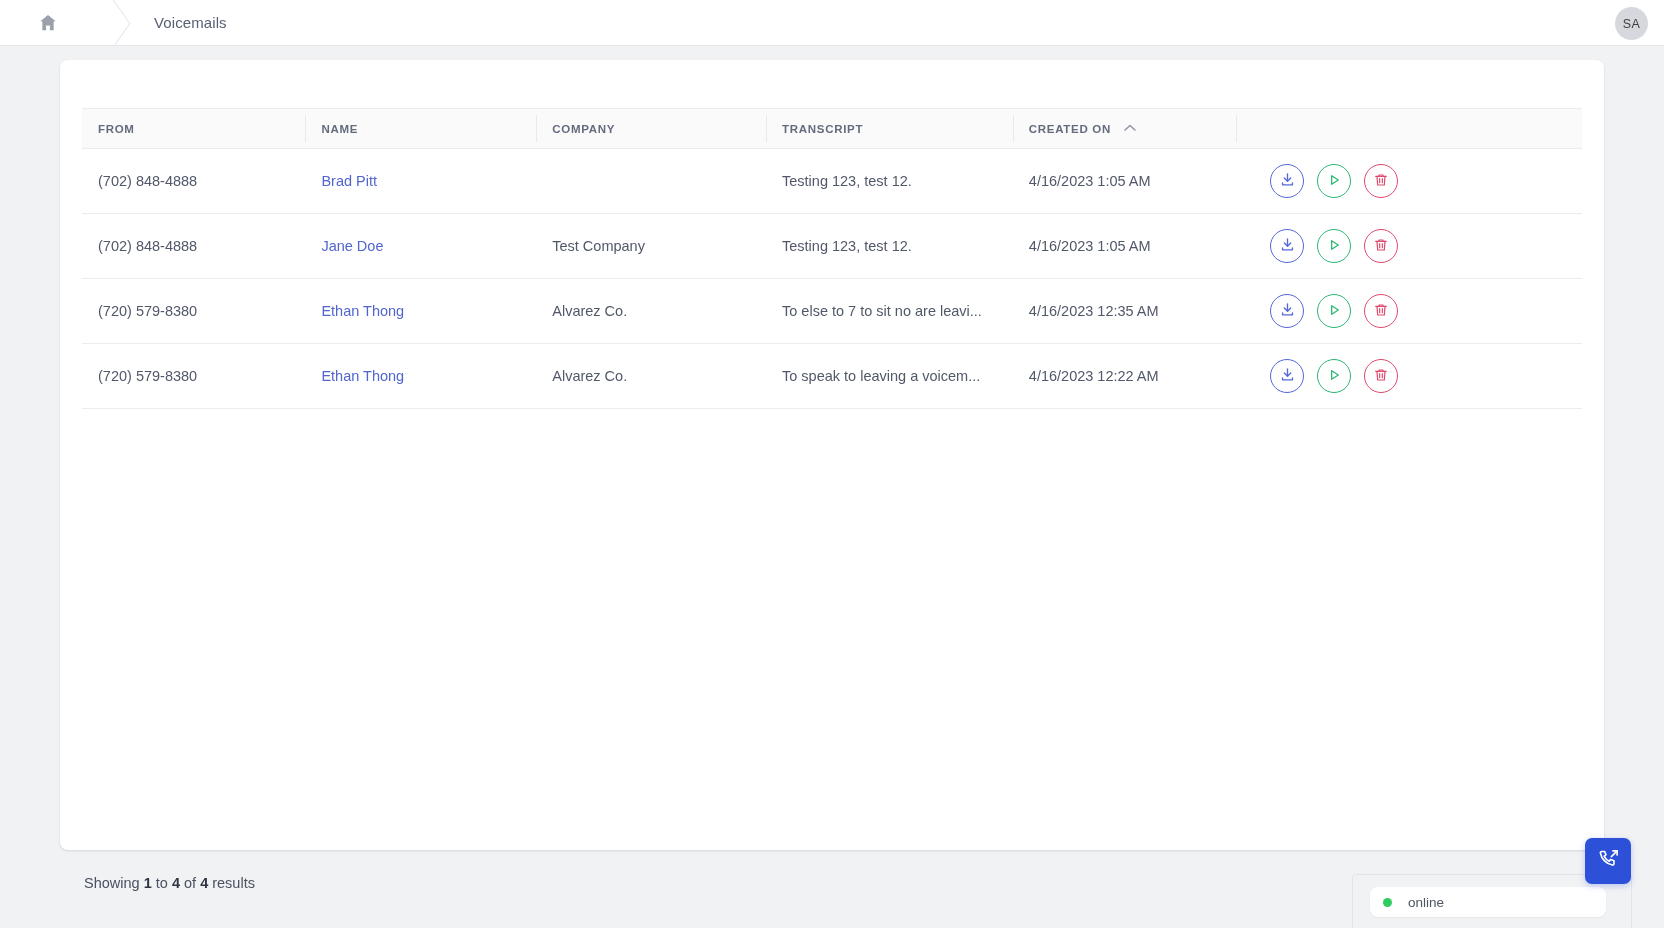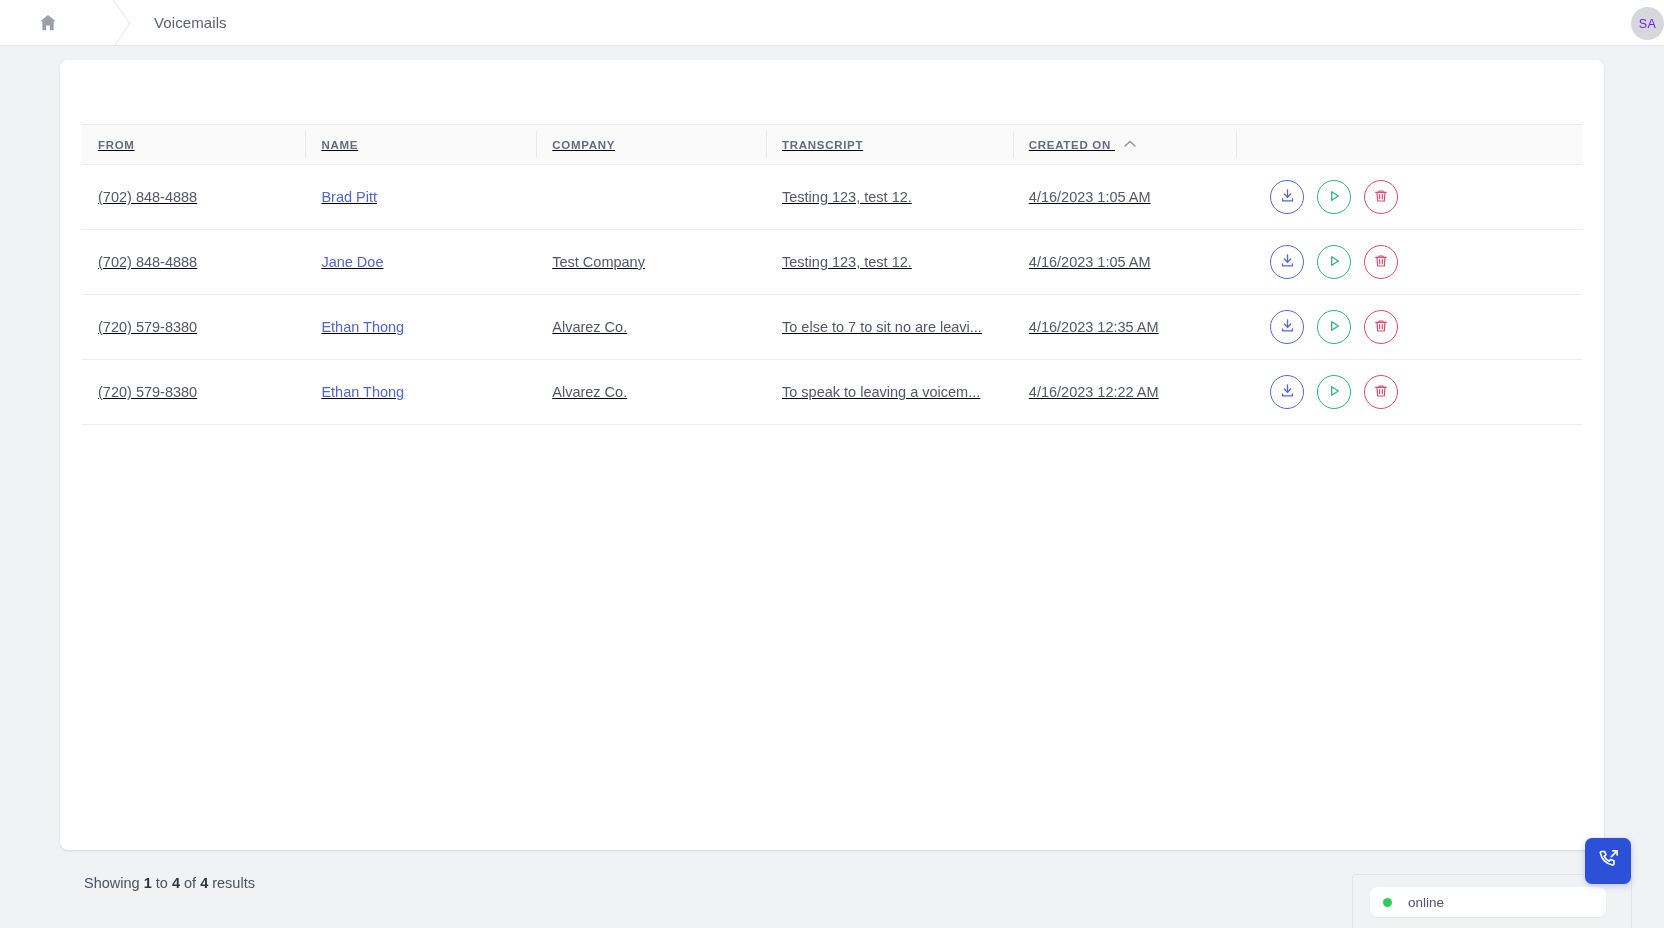--- a/index.html
+++ b/index.html
@@ -51,26 +51,26 @@
   }
   .crumb-label {
     font-size: 15px;
     color: #5a6073;
     letter-spacing: .1px;
     margin-left: 12px;
     cursor: pointer;
   }
   .avatar {
     position: absolute;
-    right: 0;
+    right: 16px;
     top: 7px;
     width: 33px; height: 33px;
     border-radius: 50%;
     background: #d6d8dd;
-    color: #6d28d9;
+    color: #404040;
     font-size: 12.5px;
     letter-spacing: .4px;
     display: flex;
     align-items: center;
     justify-content: center;
     cursor: pointer;
   }
 
   
   .page { padding: 14px 60px 0 60px; height: 882px; }
@@ -101,21 +101,21 @@
     outline: none;
     font-family: "Liberation Sans", sans-serif;
     font-size: 14.5px;
     color: #3c4354;
     width: 100%;
     background: transparent;
   }
   .search-box input::placeholder { color: #878c99; }
 
   
-  .table-wrap { margin-top: 38px; text-decoration: underline; }
+  .table-wrap { margin-top: 22px; }
   table { width: 100%; border-collapse: collapse; table-layout: fixed; }
   thead tr { background: #fafafa; }
   thead th {
     text-align: left;
     font-size: 11.5px;
     font-weight: bold;
     letter-spacing: .7px;
     color: #646b7d;
     padding: 13px 0 13px 16px;
     border-bottom: 1px solid #ebecef;

